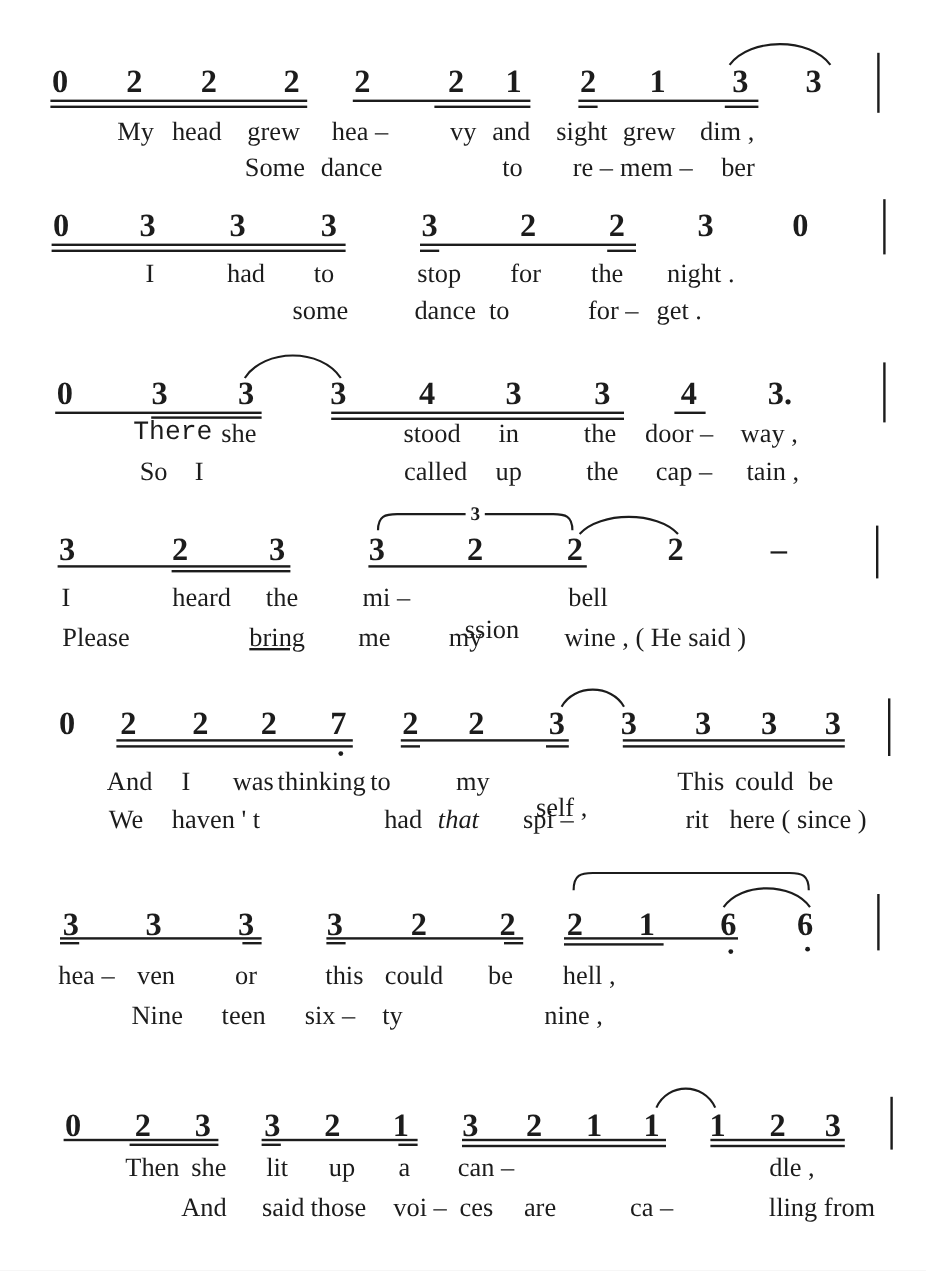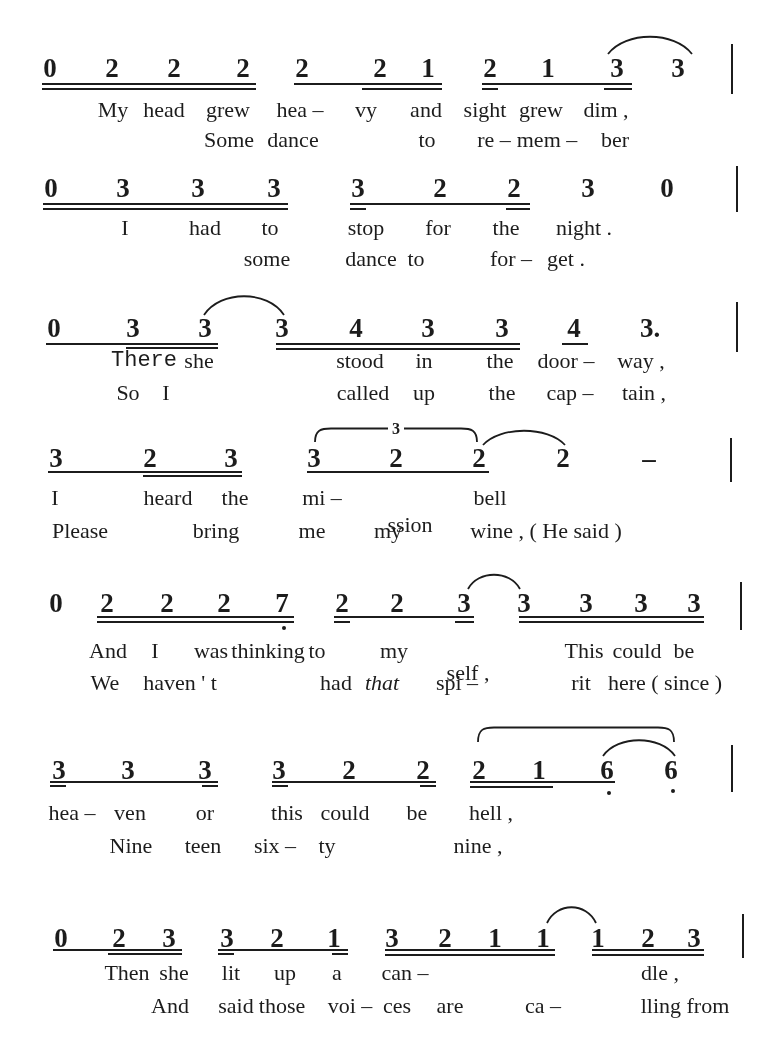--- a/index.html
+++ b/index.html
@@ -65,21 +65,21 @@
       <div class="useg" style="left: 482px; width: 16px; top: 88px;"></div>
       <div class="useg" style="left: 604px; width: 28px; top: 88px;"></div>
       <svg width="88" height="26" class="slur" style="left: 606px; top: 30px;">
         <path d="M 2 24 C 19.36 1, 68.64 1, 86 24" fill="none" stroke="#1c1c1c" stroke-width="1.8"></path>
       </svg>
       <div class="bar" style="left: 731px; top: 44px; height: 50px;"></div>
       <span class="lyr" style="left: 113px; top: 98px;">My</span>
       <span class="lyr" style="left: 164px; top: 98px;">head</span>
       <span class="lyr" style="left: 228px; top: 98px;">grew</span>
       <span class="lyr" style="left: 300px; top: 98px;">hea –</span>
-      <span class="lyr" style="left: 366px; top: 98px;">vy</span>
+      <span class="lyr" style="left: 386px; top: 98px;">vy</span>
       <span class="lyr" style="left: 426px; top: 98px;">and</span>
       <span class="lyr" style="left: 485px; top: 98px;">sight</span>
       <span class="lyr" style="left: 541px; top: 98px;">grew</span>
       <span class="lyr" style="left: 606px; top: 98px;">dim ,</span>
       <span class="lyr" style="left: 229px; top: 128px;">Some</span>
       <span class="lyr" style="left: 293px; top: 128px;">dance</span>
       <span class="lyr" style="left: 427px; top: 128px;">to</span>
       <span class="lyr" style="left: 494px; top: 128px;">re –</span>
       <span class="lyr" style="left: 547px; top: 128px;">mem –</span>
       <span class="lyr" style="left: 615px; top: 128px; font-family: Liberation Serif, serif;">ber</span>
@@ -167,21 +167,21 @@
       </svg>
       <span class="tlabel" style="left: 396px; top: 421px;">3</span>
       <div class="bar" style="left: 730px; top: 438px; height: 44px;"></div>
       <span class="lyr" style="left: 55px; top: 486px;">I</span>
       <span class="lyr" style="left: 168px; top: 486px;">heard</span>
       <span class="lyr" style="left: 235px; top: 486px;">the</span>
       <span class="lyr" style="left: 322px; top: 486px;">mi –</span>
       <span class="lyr" style="left: 410px; top: 513px;">ssion</span>
       <span class="lyr" style="left: 490px; top: 486px;">bell</span>
       <span class="lyr" style="left: 80px; top: 519px;">Please</span>
-      <span class="lyr" style="left: 216px; top: 519px;">bring</span>
+      <span class="lyr" style="left: 231px; top: 519px; text-decoration: underline;">bring</span>
       <span class="lyr" style="left: 312px; top: 519px;">me</span>
       <span class="lyr" style="left: 388px; top: 519px;">my</span>
       <span class="lyr" style="left: 546px; top: 519px;">wine , ( He said )</span>
     </div>
     <div style="position: absolute; left: 0px; top: 0px;">
       <span class="note" style="left: 56px; top: 590px;">0</span>
       <span class="note" style="left: 107px; top: 590px;">2</span>
       <span class="note" style="left: 167px; top: 590px;">2</span>
       <span class="note" style="left: 224px; top: 590px;">2</span>
       <span class="note" style="left: 282px; top: 590px;">7</span>

